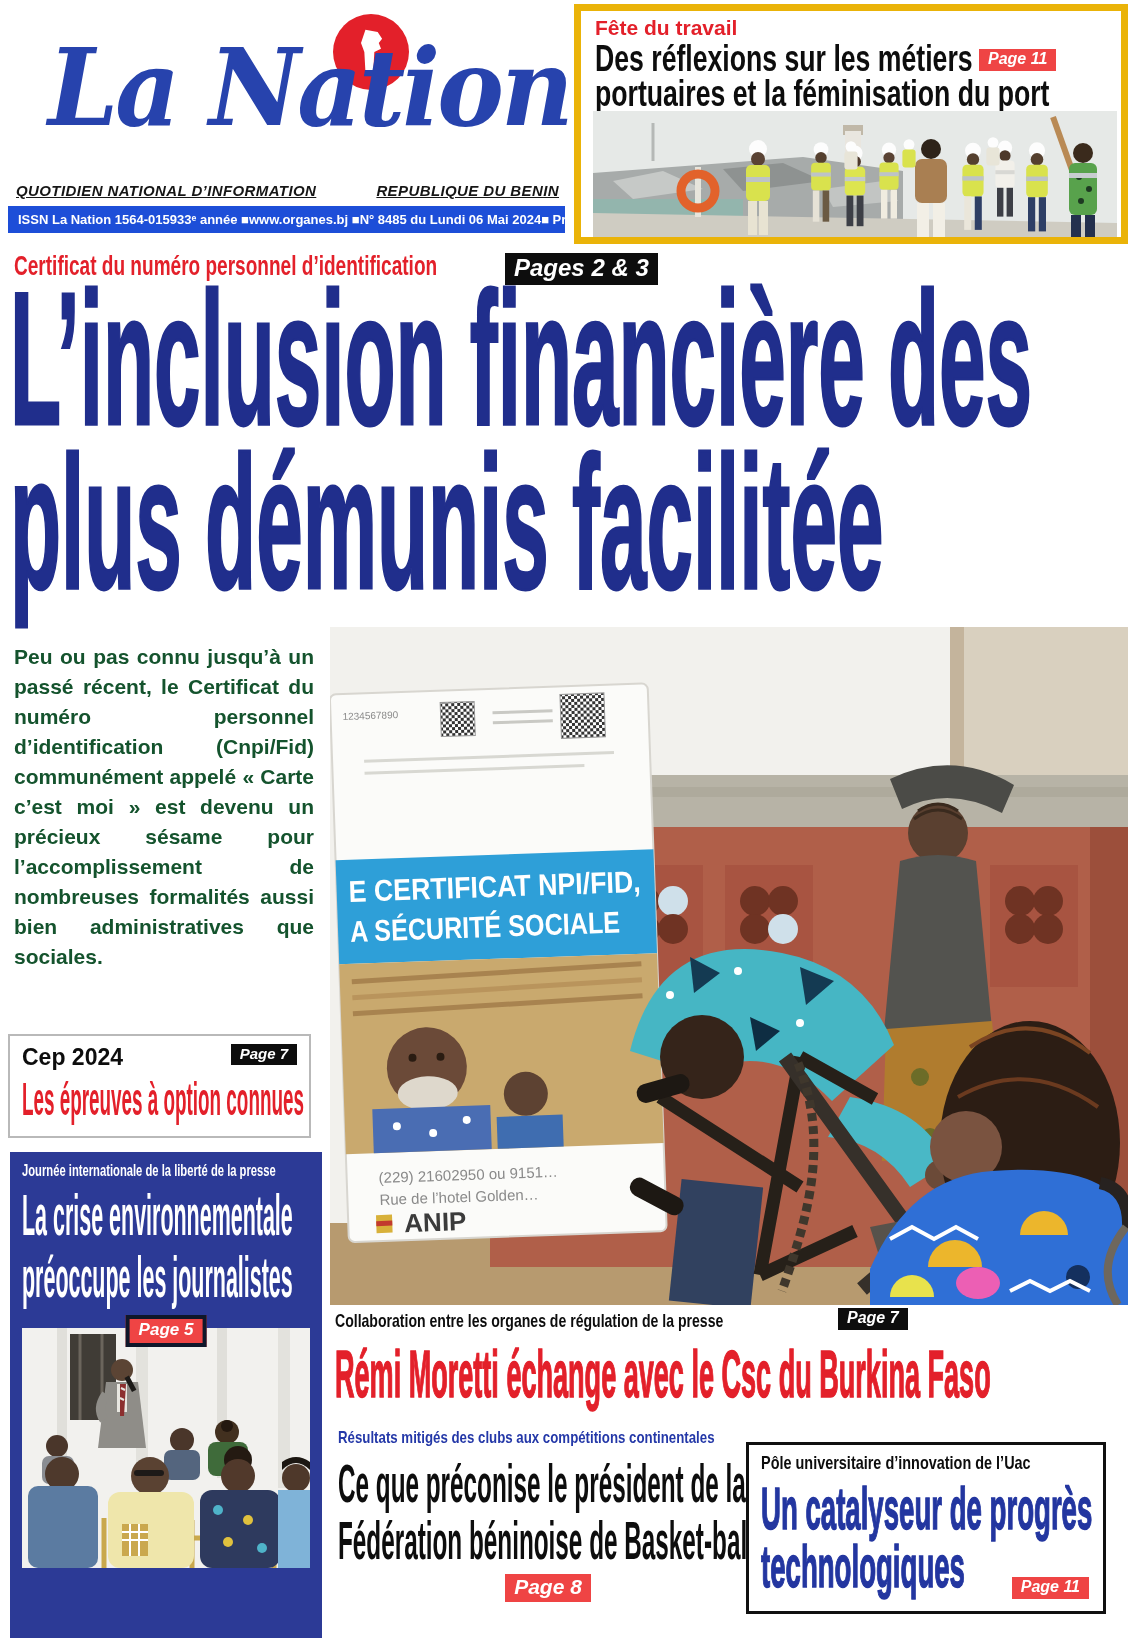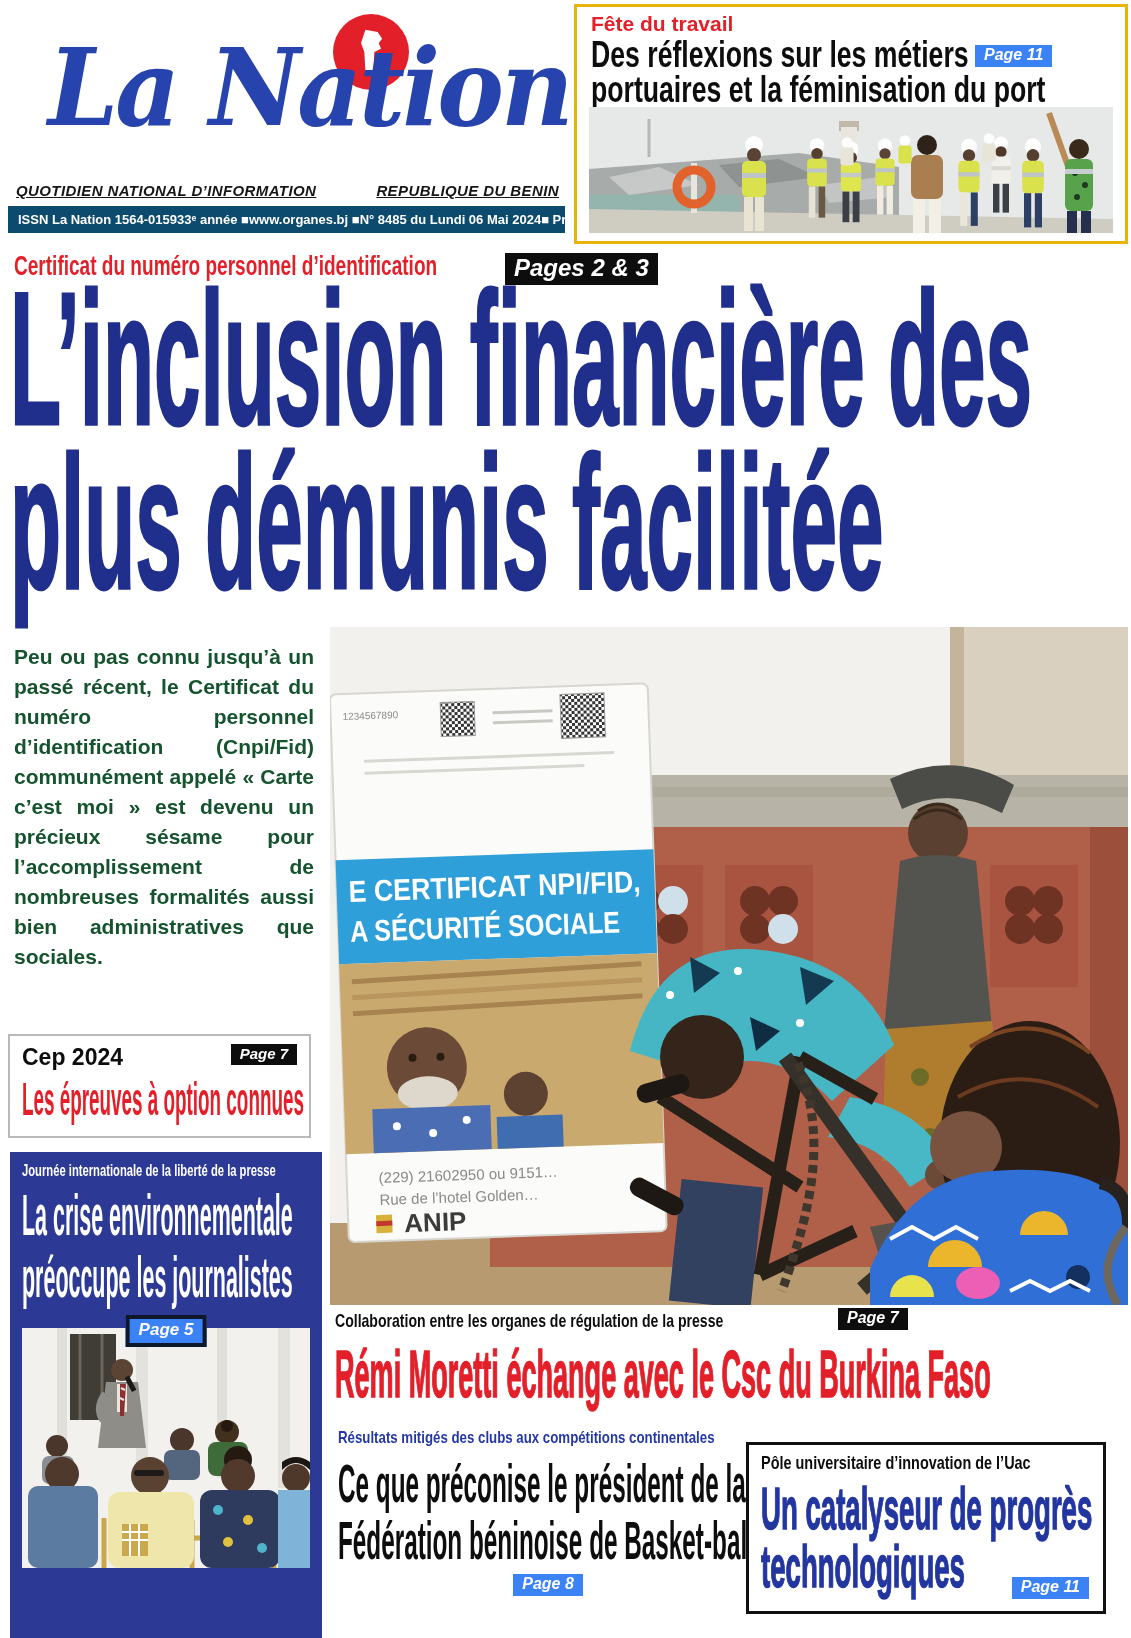--- a/index.html
+++ b/index.html
@@ -9,36 +9,36 @@
     background:#ffffff; overflow:hidden;
     font-family:"Liberation Sans", sans-serif; color:#111;
   }
   .abs { position:absolute; }
   .cond { font-weight:bold; white-space:nowrap; transform-origin:left top; }
 
   
   .badge { display:inline-block; font-weight:bold; font-style:italic; color:#fff;
            padding:1px 9px 3px; font-size:17px; line-height:1.15; white-space:nowrap; }
   .b-black { background:#0d0d0d; }
-  .b-red   { background:#3b82f6; }
+  .b-red   { background:#ef4444; }
 
   
   .benin-circle { left:333px; top:14px; width:76px; height:76px; border-radius:50%;
                   background:#e3202a; display:flex; align-items:center; justify-content:center; }
   .logo-script { left:48px; top:30px; font-family:"DejaVu Serif", serif; font-style:italic;
                  font-weight:bold; font-size:100px; line-height:1.1; color:#2743ad;
                  letter-spacing:-3px; transform:scaleY(1.06); transform-origin:left top; }
   .tagline { top:182px; left:16px; width:543px; display:flex; justify-content:space-between;
              font-weight:bold; font-style:italic; font-size:15px; letter-spacing:.4px; color:#161616;text-decoration:underline; }
-  .issn-bar { top:206px; left:8px; width:557px; height:27px; background:#0c4a6e; color:#fff;
+  .issn-bar { top:206px; left:8px; width:557px; height:27px; background:#1d4ed8; color:#fff;
               font-weight:bold; font-size:13px; display:flex; align-items:center;
               justify-content:space-between; padding:0 10px; white-space:nowrap; }
 
   
-  .top-box { left:574px; top:4px; width:554px; height:240px; border:3px solid #eab308; background:#fff; }
+  .top-box { left:574px; top:4px; width:554px; height:240px; border:7px solid #eab308; background:#fff; }
   .top-kicker { left:14px; top:5px; font-size:21px; font-weight:bold; color:#e3202a; }
   .top-h { left:14px; font-size:36px; line-height:36px; color:#0d0d0d; transform:scale(.74,1); }
   .top-badge { left:398px; top:38px; font-size:16px; }
   .port-photo { left:12px; top:100px; width:524px; height:126px; }
 
   
   .lead-kicker { left:14px; top:250px; font-size:28px; font-weight:bold; color:#e3202a;
                  white-space:nowrap; transform:scale(.68,1); transform-origin:left top; }
   .pages-badge { left:505px; top:253px; font-size:24px; }
   .headline-xl { left:10px; top:276px; color:#202e8c; }
@@ -75,21 +75,21 @@
   .moretti-h { left:335px; top:1340px; font-size:66px; line-height:68px; color:#e3202a;
                transform:scale(.41,1); -webkit-text-stroke:1.5px #e3202a; }
 
   
   .basket { left:338px; top:1428px; width:420px; }
   .basket-kicker { font-size:17px; font-weight:bold; color:#2438a8; white-space:nowrap;
                    transform:scale(.78,1); transform-origin:left top; }
   .basket-h { font-size:54px; line-height:57px; color:#0d0d0d; transform:scale(.45,1); }
   .basket-h1 { margin-top:7px; }
   .basket-badge-row { width:420px; text-align:center; margin-top:5px; }
-  .basket-badge { font-size:16px; }
+  .basket-badge { font-size:21px; }
 
   
   .uac-box { left:746px; top:1442px; width:360px; height:172px; border:3px solid #101010;
              background:#fff; padding:7px 12px; }
   .uac-kicker { font-size:19px; font-weight:bold; color:#0d0d0d; white-space:nowrap;
                 transform:scale(.76,1); transform-origin:left top; }
   .uac-h { font-size:60px; line-height:58px; color:#2336a0; transform:scale(.46,1);
            -webkit-text-stroke:1.5px #2336a0; }
   .uac-h1 { margin-top:6px; }
   .uac-badge { position:absolute; right:14px; bottom:12px; font-size:16px; }

